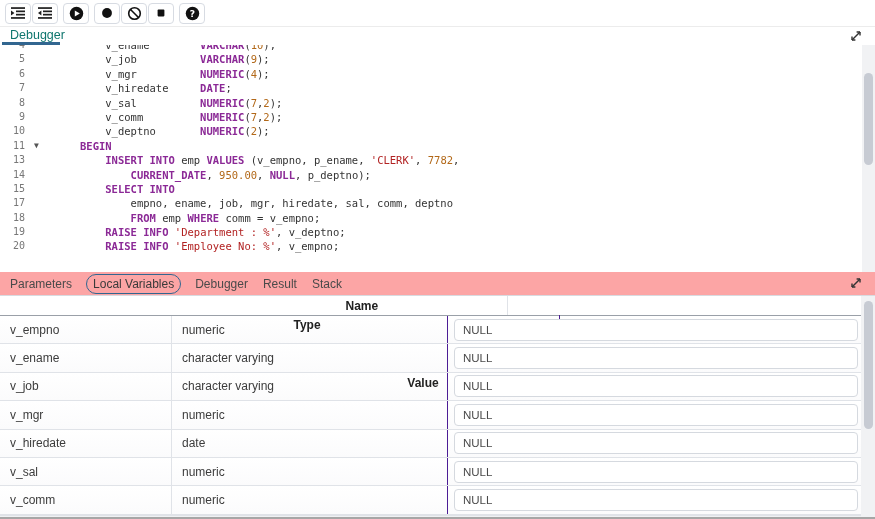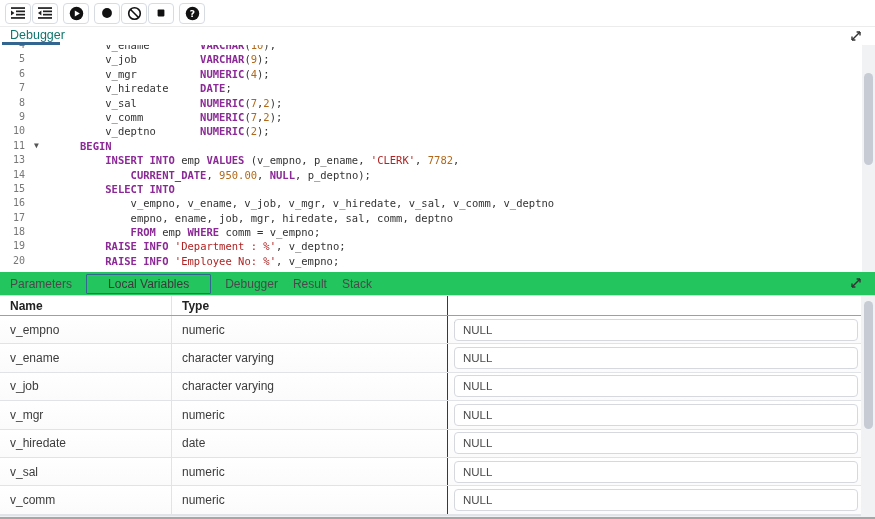--- a/index.html
+++ b/index.html
@@ -34,28 +34,28 @@
   .tok-kw  { color:var(--kw,#8b2996); font-weight:600; }
   .tok-num { color:var(--num,#b26818); }
   .tok-str { color:var(--str,#b22222); }
   .tok-plain { color:#333; }
 
   .scrollbar { position:absolute; right:0; top:0; width:13px; height:100%; background:#f1f2f4; }
   .scroll-thumb { position:absolute; left:2px; width:9px; border-radius:4.5px; background:#c7cbd3; }
 
   
   .panel-tabs { position:relative; height:24px; display:flex; align-items:center;
-                padding-left:9px; background:#22c55e; border-bottom:1px solid #d8dbe0; }
+                padding-left:9px; background:#fca5a5; border-bottom:1px solid #d8dbe0; }
   .p-tab { font-size:12px; color:#4a4a4a; margin-right:13px; padding:2px 1px; cursor:pointer; }
-  .p-tab.active { border:1px solid var(--accent,#326690); border-radius:1px; padding:2px 21px; color:#3a3a3a; }
+  .p-tab.active { border:1px solid var(--accent,#326690); border-radius:10px; padding:2px 6px; color:#3a3a3a; }
 
   
   .grid { position:relative; height:223px; background:#fff; overflow:hidden; }
   .g-header { display:flex; height:20px; align-items:center; border-bottom:1px solid #9aa0a8;
-              font-size:12px; font-weight:700; color:#222; padding-right:32px; }
+              font-size:12px; font-weight:700; color:#222; padding-right:32px;flex-direction:column; }
   .g-row { display:flex; height:28.4px; align-items:flex-end; border-bottom:1px solid #e0e3e8;
            font-size:12px; color:#3c3c3c; padding-right:14px;
            background:linear-gradient(#ffffff, #fbfbfc); }
   .c-name { width:172px; flex:none; padding-left:10px; border-right:1px solid #e0e3e8; height:100%;
             display:flex; align-items:center; }
   .c-type { width:276px; flex:none; padding-left:10px; border-right:1px solid #4c1d95; height:100%;
             display:flex; align-items:center; }
   .c-value { flex:1 1 auto; height:100%; display:flex; align-items:center; padding:0 3px 0 6px;margin-top:42px; }
   .val-input { width:100%; height:22px; border:1px solid #d5d9df; border-radius:4px;
                font-family:"Liberation Sans", sans-serif; font-size:11.5px; color:#4a4a4a;
@@ -159,21 +159,20 @@
         <div class="ed-row"><div class="ed-gutter">5</div><div class="ed-fold"></div><div class="ed-code"><span class="tok-plain">    v_job          </span><span class="tok-kw">VARCHAR</span><span class="tok-plain">(</span><span class="tok-num">9</span><span class="tok-plain">);</span></div></div>
         <div class="ed-row"><div class="ed-gutter">6</div><div class="ed-fold"></div><div class="ed-code"><span class="tok-plain">    v_mgr          </span><span class="tok-kw">NUMERIC</span><span class="tok-plain">(</span><span class="tok-num">4</span><span class="tok-plain">);</span></div></div>
         <div class="ed-row"><div class="ed-gutter">7</div><div class="ed-fold"></div><div class="ed-code"><span class="tok-plain">    v_hiredate     </span><span class="tok-kw">DATE</span><span class="tok-plain">;</span></div></div>
         <div class="ed-row"><div class="ed-gutter">8</div><div class="ed-fold"></div><div class="ed-code"><span class="tok-plain">    v_sal          </span><span class="tok-kw">NUMERIC</span><span class="tok-plain">(</span><span class="tok-num">7</span><span class="tok-plain">,</span><span class="tok-num">2</span><span class="tok-plain">);</span></div></div>
         <div class="ed-row"><div class="ed-gutter">9</div><div class="ed-fold"></div><div class="ed-code"><span class="tok-plain">    v_comm         </span><span class="tok-kw">NUMERIC</span><span class="tok-plain">(</span><span class="tok-num">7</span><span class="tok-plain">,</span><span class="tok-num">2</span><span class="tok-plain">);</span></div></div>
         <div class="ed-row"><div class="ed-gutter">10</div><div class="ed-fold"></div><div class="ed-code"><span class="tok-plain">    v_deptno       </span><span class="tok-kw">NUMERIC</span><span class="tok-plain">(</span><span class="tok-num">2</span><span class="tok-plain">);</span></div></div>
         <div class="ed-row"><div class="ed-gutter">11</div><div class="ed-fold">▼</div><div class="ed-code"><span class="tok-kw">BEGIN</span></div></div>
         <div class="ed-row"><div class="ed-gutter">13</div><div class="ed-fold"></div><div class="ed-code"><span class="tok-plain">    </span><span class="tok-kw">INSERT INTO</span><span class="tok-plain"> emp </span><span class="tok-kw">VALUES</span><span class="tok-plain"> (v_empno, p_ename, </span><span class="tok-str">'CLERK'</span><span class="tok-plain">, </span><span class="tok-num">7782</span><span class="tok-plain">,</span></div></div>
         <div class="ed-row"><div class="ed-gutter">14</div><div class="ed-fold"></div><div class="ed-code"><span class="tok-plain">        </span><span class="tok-kw">CURRENT_DATE</span><span class="tok-plain">, </span><span class="tok-num">950.00</span><span class="tok-plain">, </span><span class="tok-kw">NULL</span><span class="tok-plain">, p_deptno);</span></div></div>
         <div class="ed-row"><div class="ed-gutter">15</div><div class="ed-fold"></div><div class="ed-code"><span class="tok-plain">    </span><span class="tok-kw">SELECT INTO</span></div></div>
-        <div class="ed-row"><div class="ed-gutter">16</div><div class="ed-fold"></div><div class="ed-code"><span class="tok-plain">        v_empno, v_ename, v_job, v_mgr, v_hiredate, v_sal, v_comm, v_deptno</span></div></div>
         <div class="ed-row"><div class="ed-gutter">17</div><div class="ed-fold"></div><div class="ed-code"><span class="tok-plain">        empno, ename, job, mgr, hiredate, sal, comm, deptno</span></div></div>
         <div class="ed-row"><div class="ed-gutter">18</div><div class="ed-fold"></div><div class="ed-code"><span class="tok-plain">        </span><span class="tok-kw">FROM</span><span class="tok-plain"> emp </span><span class="tok-kw">WHERE</span><span class="tok-plain"> comm = v_empno;</span></div></div>
         <div class="ed-row"><div class="ed-gutter">19</div><div class="ed-fold"></div><div class="ed-code"><span class="tok-plain">    </span><span class="tok-kw">RAISE INFO</span><span class="tok-plain"> </span><span class="tok-str">'Department : %'</span><span class="tok-plain">, v_deptno;</span></div></div>
         <div class="ed-row"><div class="ed-gutter">20</div><div class="ed-fold"></div><div class="ed-code"><span class="tok-plain">    </span><span class="tok-kw">RAISE INFO</span><span class="tok-plain"> </span><span class="tok-str">'Employee No: %'</span><span class="tok-plain">, v_empno;</span></div></div>
       </div>
     <div class="scrollbar">
       <div class="scroll-thumb" style="top:28px;height:92px;"></div>
     </div>
   </div>
 

